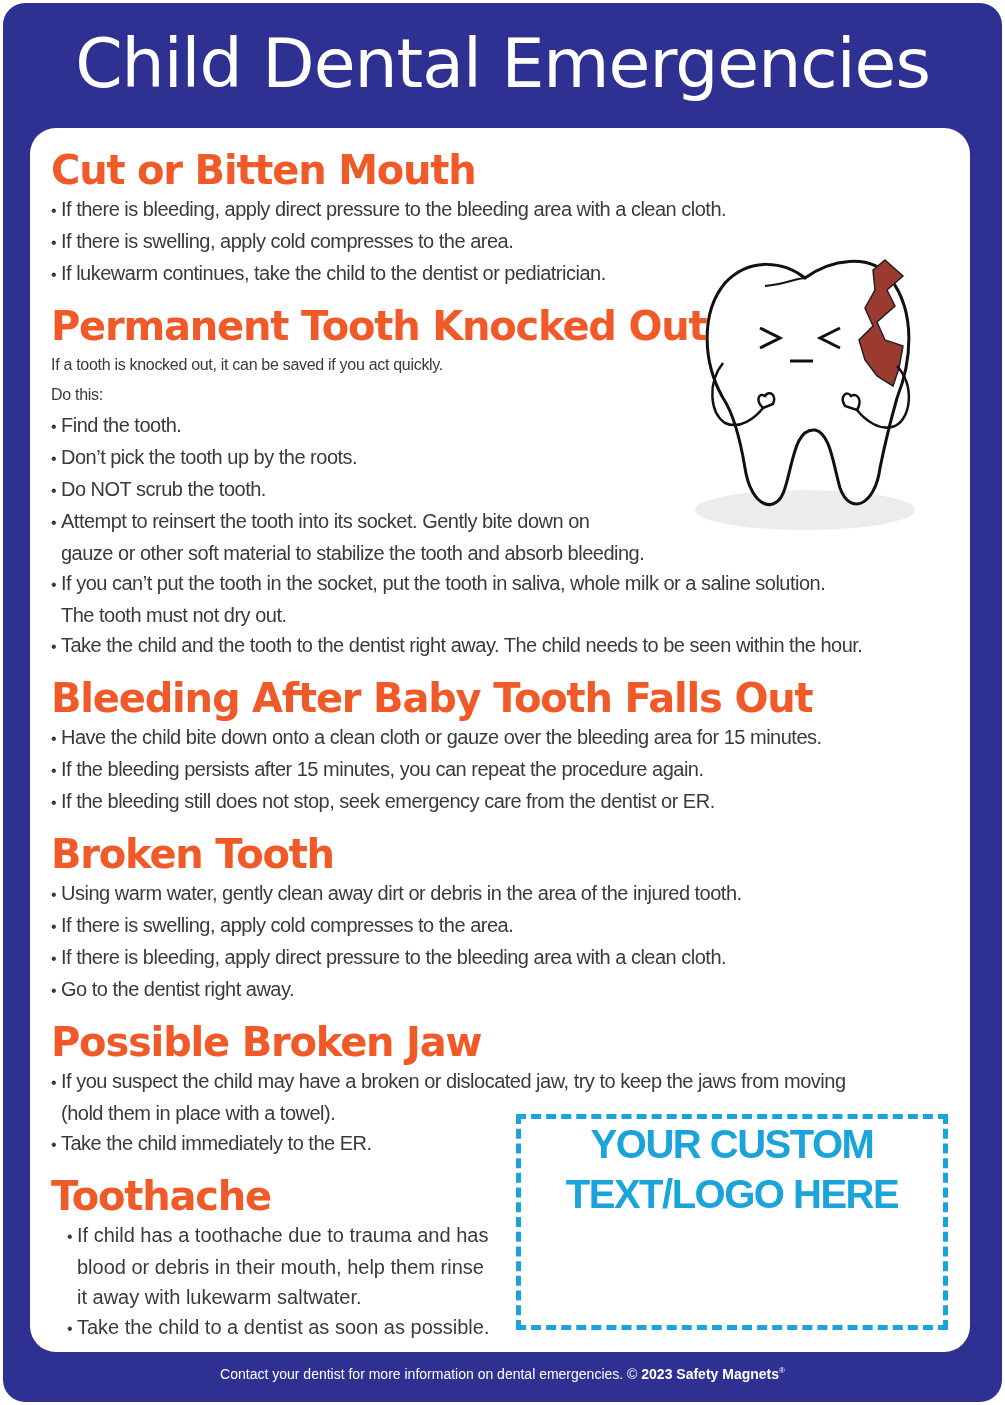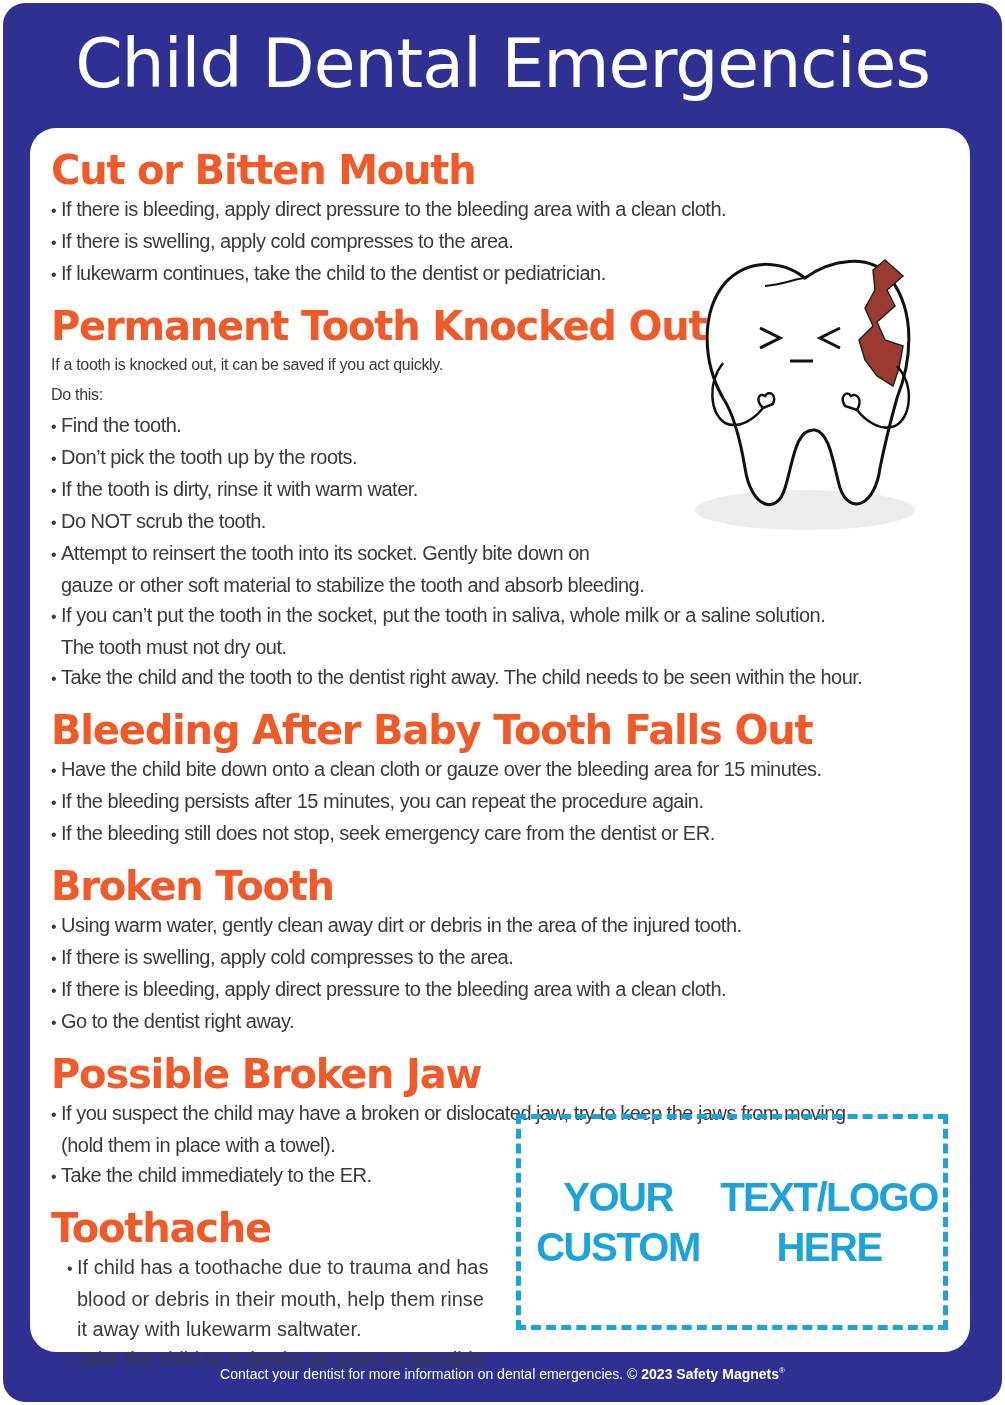--- a/index.html
+++ b/index.html
@@ -35,21 +35,21 @@
     }
     ul.items li .bullet { display: inline-block; width: 10px; text-indent: 0; font-size: 16px; }
     .narrow ul.items li { max-width: 440px; letter-spacing: 0; margin-left: 16px; }
     .gap1 { height: 12px; }
     .tooth {
       position: absolute; left: 655px; top: 120px; width: 240px; height: 290px;
     }
     .custom-box {
       position: absolute; left: 486px; top: 986px; width: 432px; height: 216px;
       border: 5px dashed #1ba3dc; box-sizing: border-box;
-      display: flex; align-items: center; flex-direction: row;
+      display: flex; align-items: center; flex-direction: column;
     }
     .custom-box span {
       color: #1ba3dc; font-family: "Liberation Sans", sans-serif; font-weight: bold;
       font-size: 40px; line-height: 50px; letter-spacing: -1.5px; text-align: center;
     }
     .footer {
       position: absolute; left: 0; top: 1360px; width: 1005px; text-align: center;
       color: #ffffff; font-family: "Liberation Sans", sans-serif; font-size: 14px; line-height: 22px;
     }
     .footer b { font-weight: bold; }
@@ -86,21 +86,20 @@
       </ul>
     </div>
     <div class="gap1"></div>
     <div class="section">
       <h2 class="heading">Permanent Tooth Knocked Out</h2>
       <div class="lead">If a tooth is knocked out, it can be saved if you act quickly.</div>
       <div class="lead">Do this:</div>
       <ul class="items">
         <li><span class="bullet">•</span><span>Find the tooth.</span></li>
         <li><span class="bullet">•</span><span>Don’t pick the tooth up by the roots.</span></li>
-        <li><span class="bullet">•</span><span>If the tooth is dirty, rinse it with warm water.</span></li>
         <li><span class="bullet">•</span><span>Do NOT scrub the tooth.</span></li>
         <li><span class="bullet">•</span><span>Attempt to reinsert the tooth into its socket. Gently bite down on
 gauze or other soft material to stabilize the tooth and absorb bleeding.</span></li>
         <li><span class="bullet">•</span><span>If you can’t put the tooth in the socket, put the tooth in saliva, whole milk or a saline solution.
 The tooth must not dry out.</span></li>
         <li><span class="bullet">•</span><span>Take the child and the tooth to the dentist right away. The child needs to be seen within the hour.</span></li>
       </ul>
     </div>
     <div class="gap1"></div>
     <div class="section">

